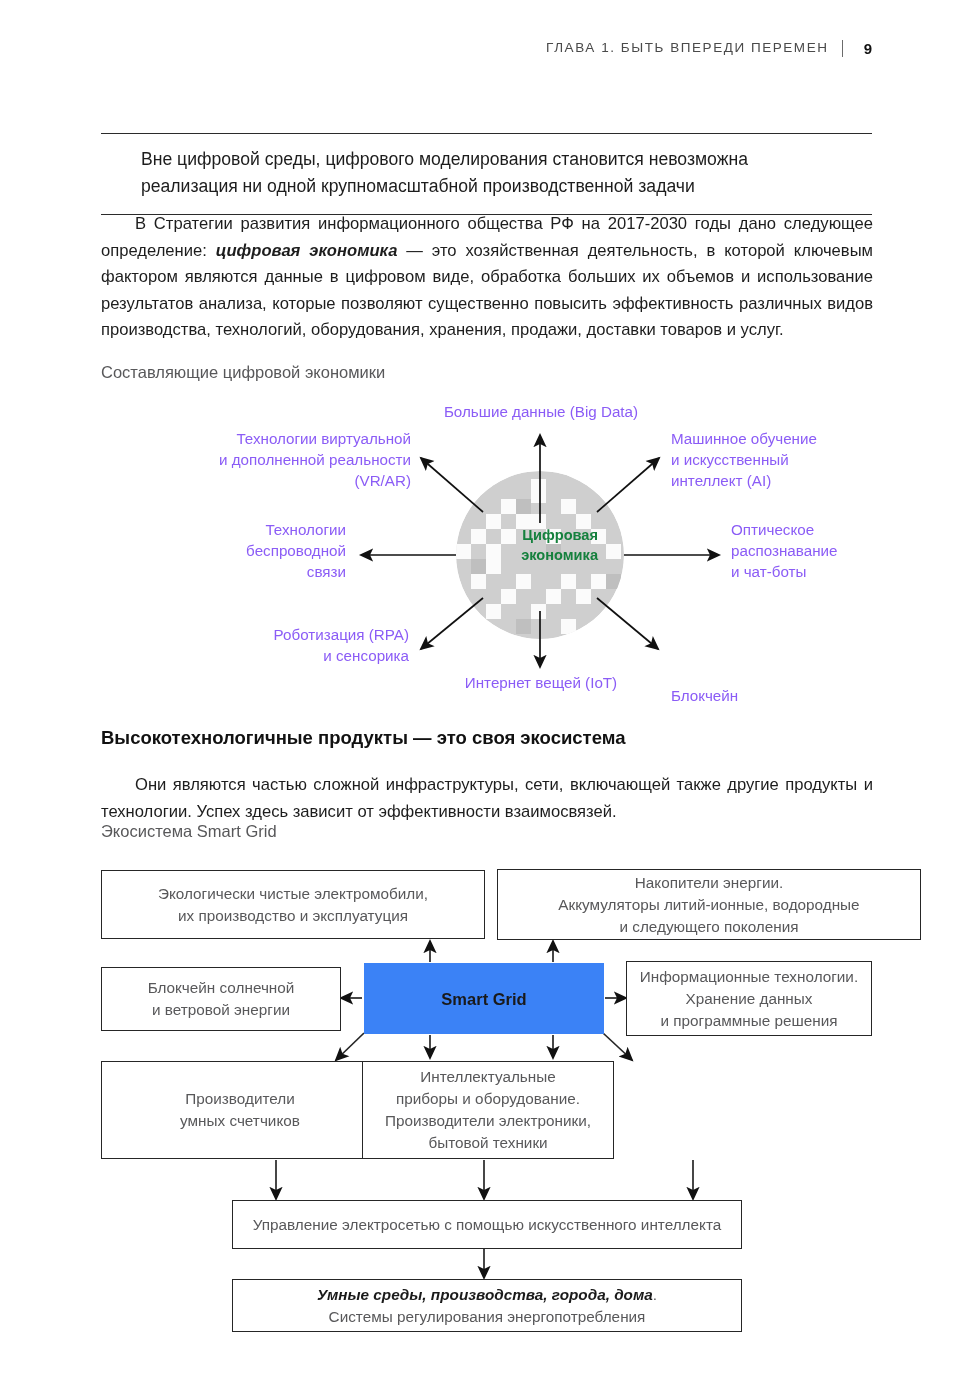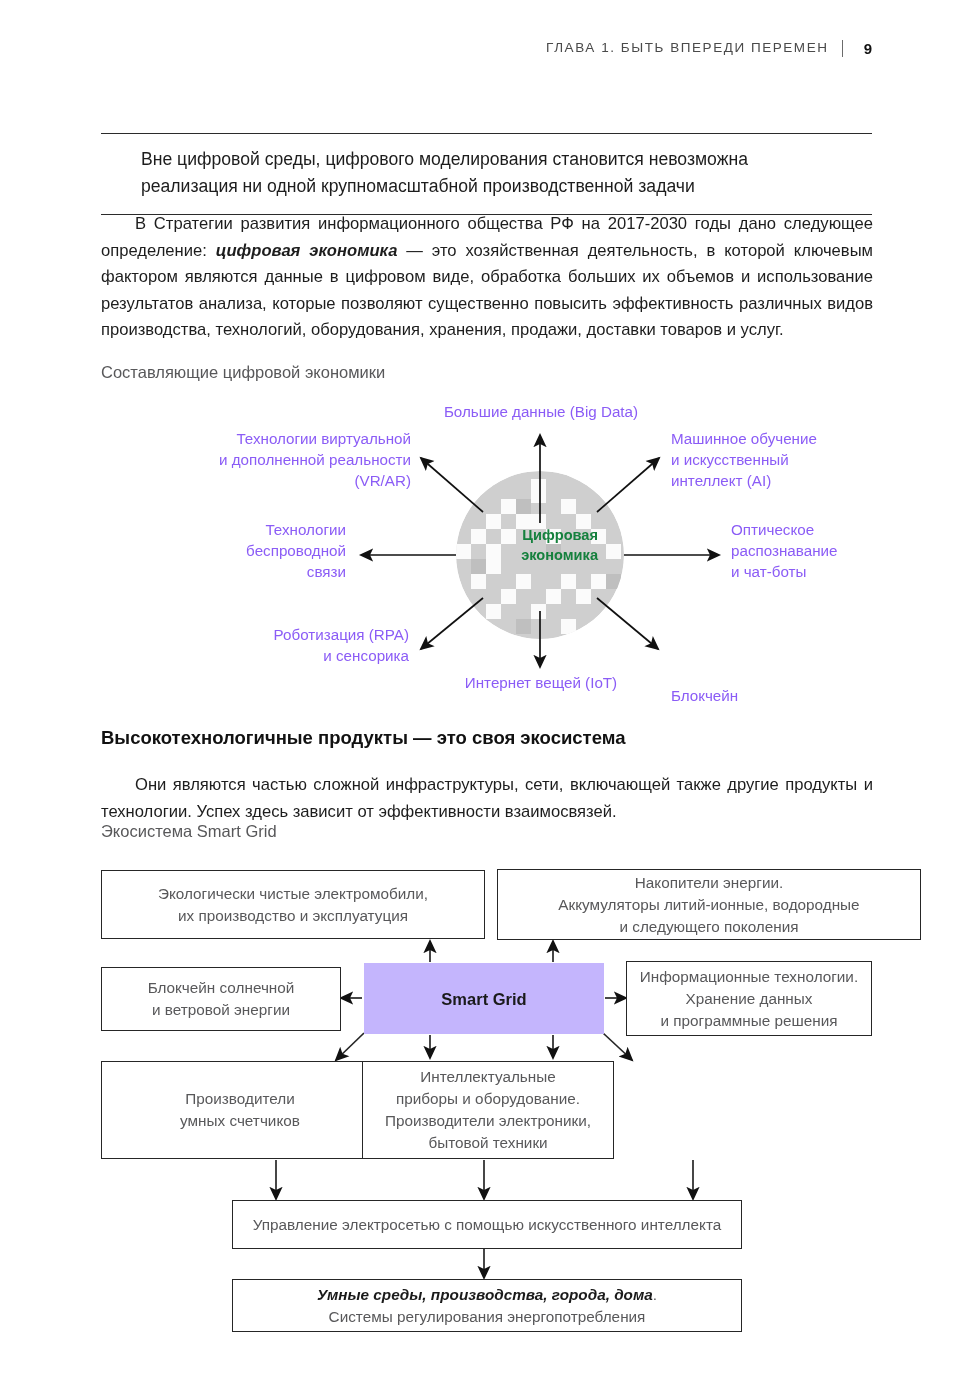--- a/index.html
+++ b/index.html
@@ -154,21 +154,21 @@
     align-items: center;
     justify-content: center;
     text-align: center;
     font-size: 15.3px;
     line-height: 22px;
     color: #58585a;
     white-space: pre-line;
     padding: 4px 8px;
   }
   .sg-box.center {
-    background: #c4b5fd;
+    background: #3b82f6;
     border: none;
     color: #1a1a1a;
     font-weight: bold;
     font-size: 16.5px;
   }
   .sg-box .em {
     font-style: italic;
     font-weight: bold;
     color: #1a1a1a;
   }

